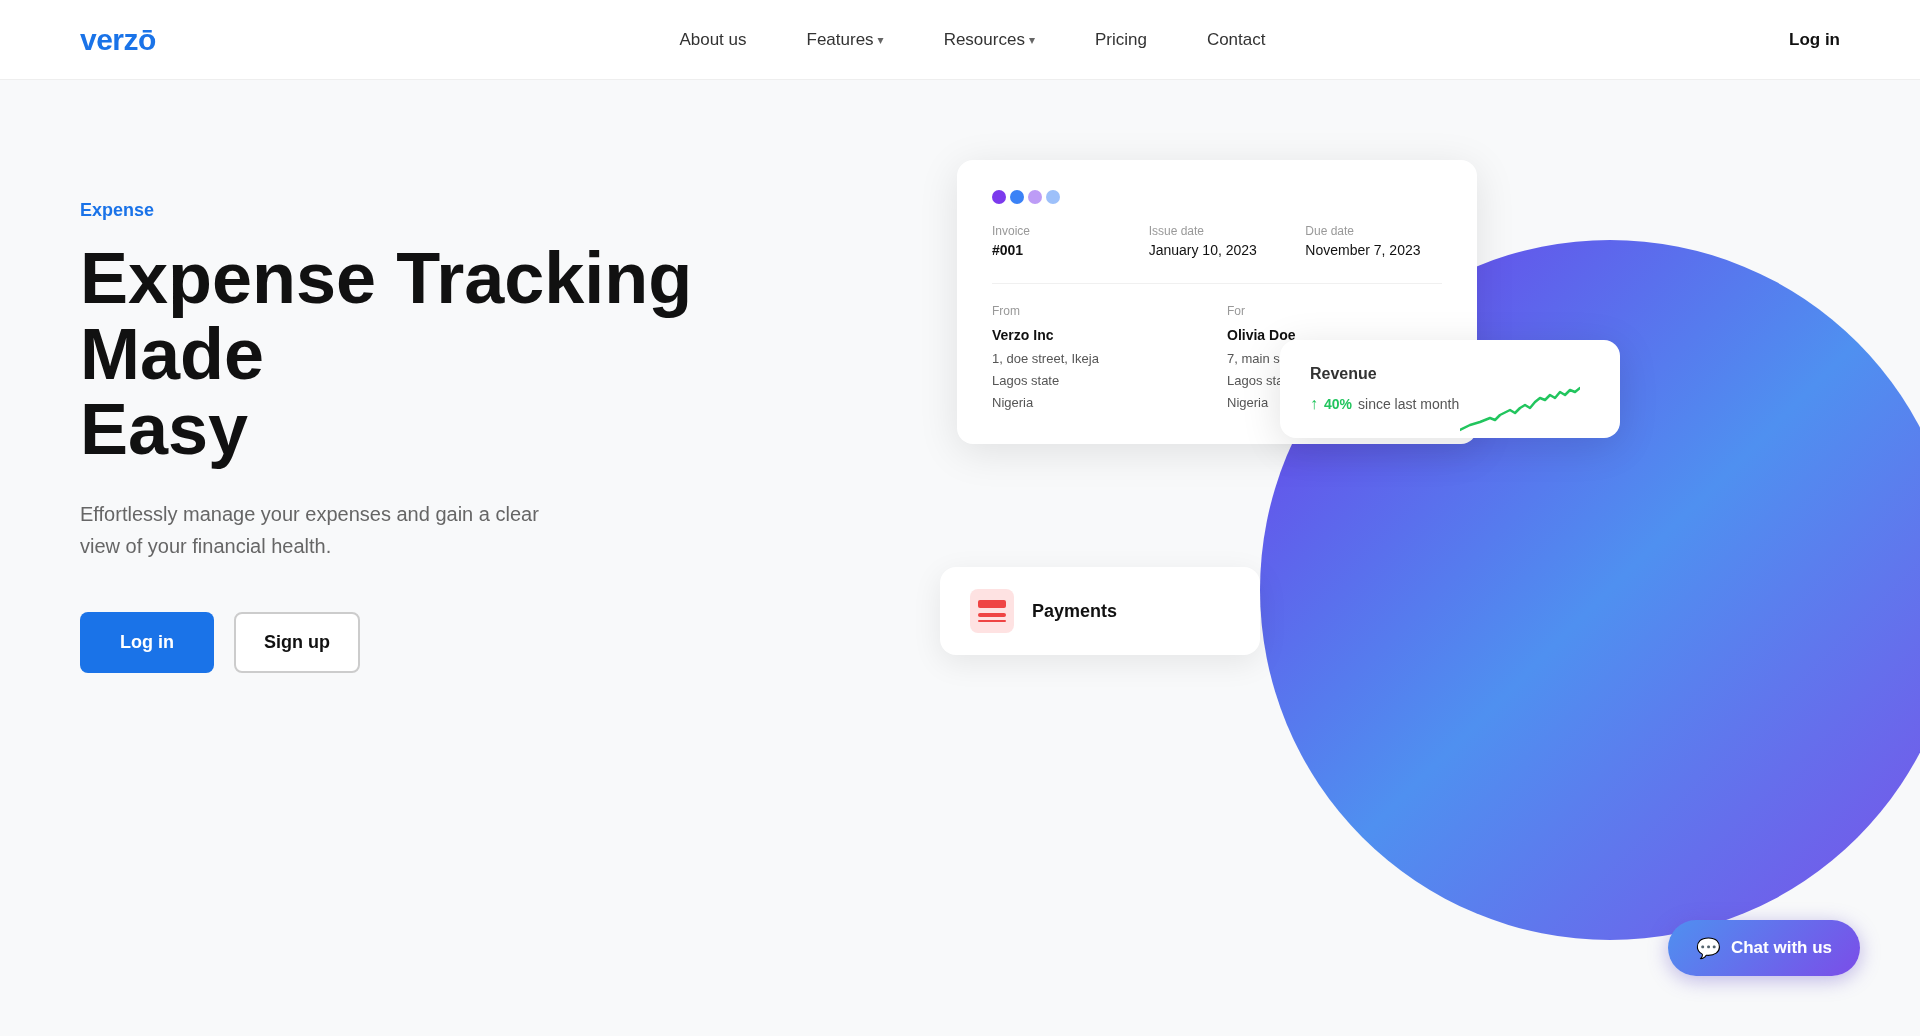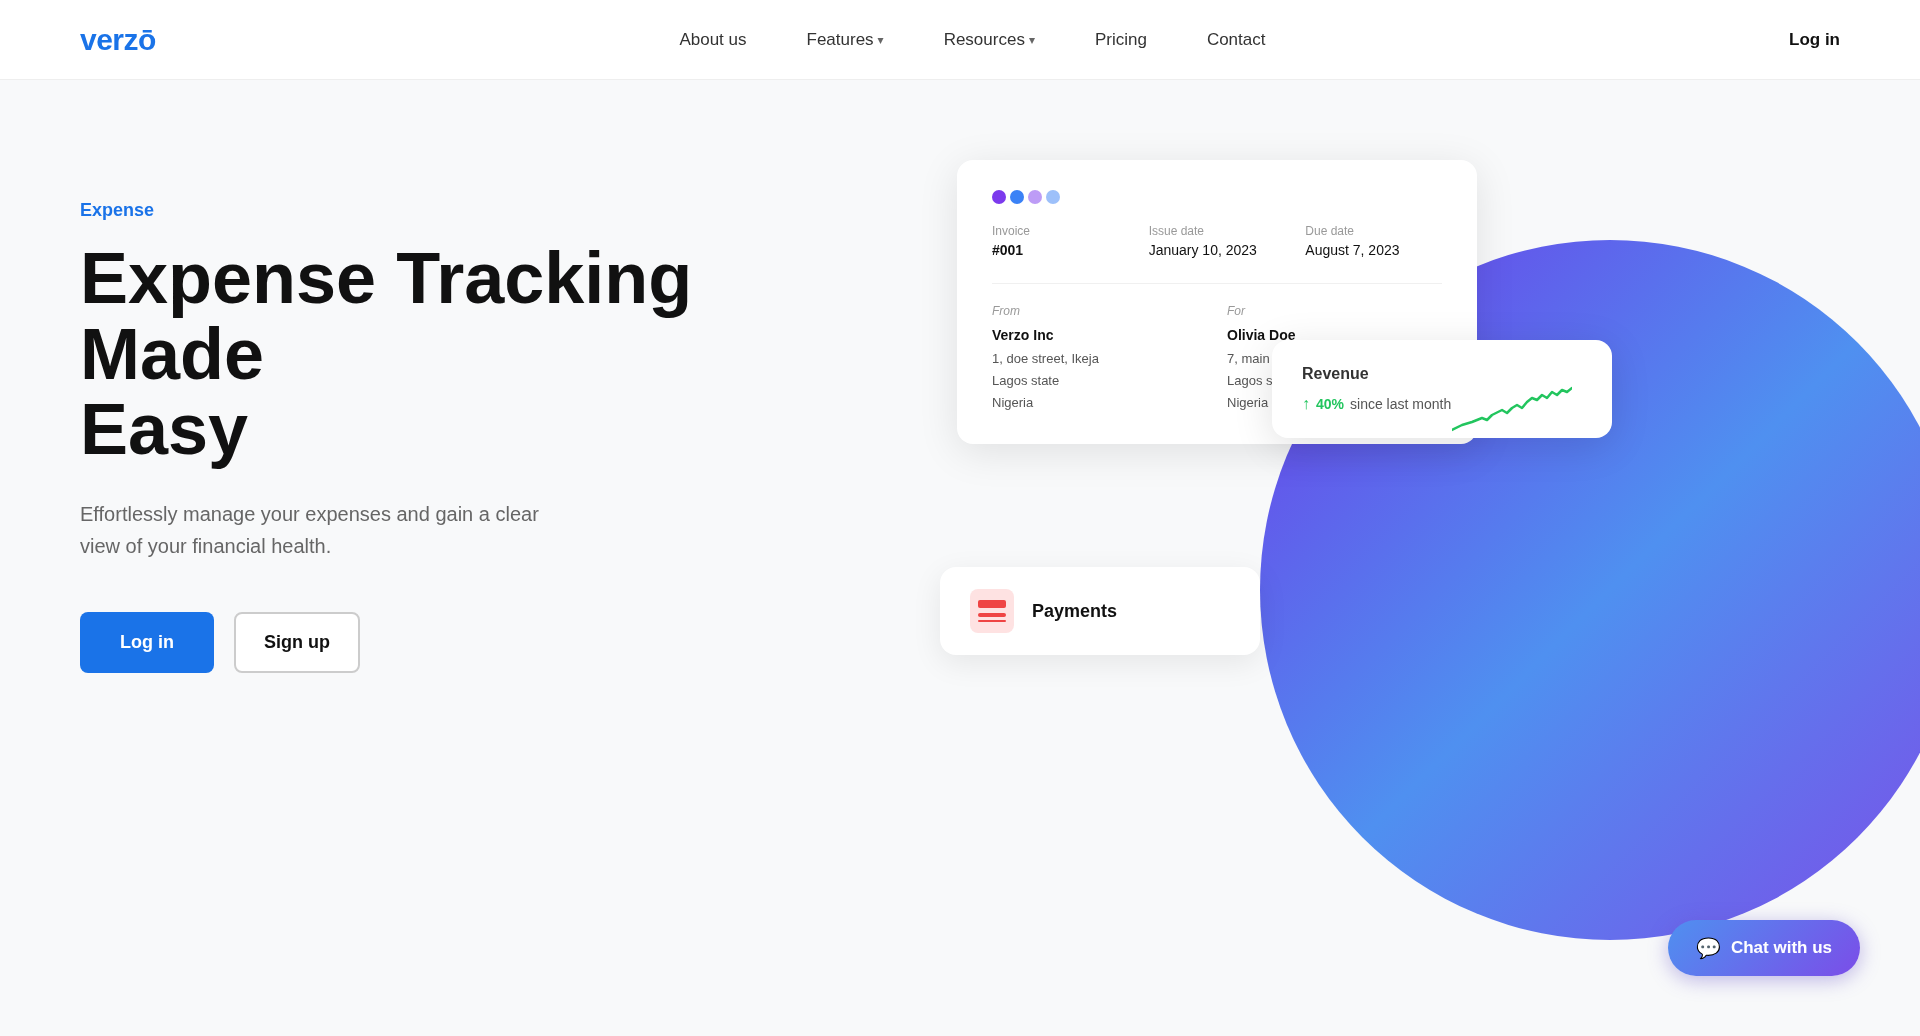--- a/index.html
+++ b/index.html
@@ -61,28 +61,28 @@
       display: flex; gap: 4px;
     }
     .dot { width: 14px; height: 14px; border-radius: 50%; }
     .dot-purple { background: #7c3aed; }
     .dot-blue { background: #3b82f6; }
     .invoice-grid-top { display: grid; grid-template-columns: 1fr 1fr 1fr; gap: 20px; margin-bottom: 25px; }
     .invoice-field label { font-size: 12px; color: #999; display: block; margin-bottom: 4px; }
     .invoice-field .value { font-size: 14px; color: #111; font-weight: 500; }
     .invoice-field .value.bold { font-weight: 700; }
     .invoice-grid-bottom { display: grid; grid-template-columns: 1fr 1fr; gap: 20px; }
-    .invoice-from label, .invoice-for label { font-size: 12px; color: #999; display: block; margin-bottom: 6px; font-style: italic; }
+    .invoice-from label, .invoice-for label { font-size: 12px; color: #999; display: block; margin-bottom: 6px; }
     .invoice-from p, .invoice-for p { font-size: 13px; color: #555; line-height: 1.7; }
     .invoice-from .company, .invoice-for .company { font-weight: 700; color: #111; font-size: 14px; }
     .divider { height: 1px; background: #f0f0f0; margin: 20px 0; }
 
     
     .revenue-card {
-      position: absolute; top: 180px; left: 332px; z-index: 6;
+      position: absolute; top: 180px; left: 340px; z-index: 6;
       background: white; border-radius: 16px; padding: 25px 30px;
       box-shadow: 0 8px 40px rgba(0,0,0,0.12);
       width: 340px;
     }
     .revenue-title { font-size: 16px; color: #333; font-weight: 600; margin-bottom: 12px; }
     .revenue-amount { font-size: 34px; font-weight: 800; color: #111; margin-bottom: 10px; }
     .revenue-change { display: flex; align-items: center; gap: 6px; font-size: 14px; color: #555; }
     .revenue-change .up-arrow { color: #22c55e; font-size: 16px; }
     .revenue-change .pct { color: #22c55e; font-weight: 600; }
 
@@ -176,21 +176,21 @@
         <div class="invoice-field">
           <label>Invoice</label>
           <div class="value bold">#001</div>
         </div>
         <div class="invoice-field">
           <label>Issue date</label>
           <div class="value">January 10, 2023</div>
         </div>
         <div class="invoice-field">
           <label>Due date</label>
-          <div class="value">August 7, 2023</div>
+          <div class="value">November 7, 2023</div>
         </div>
       </div>
 
       <div class="divider"></div>
 
       <div class="invoice-grid-bottom">
         <div class="invoice-from">
           <label>From</label>
           <p class="company">Verzo Inc</p>
           <p>1, doe street, Ikeja</p>

